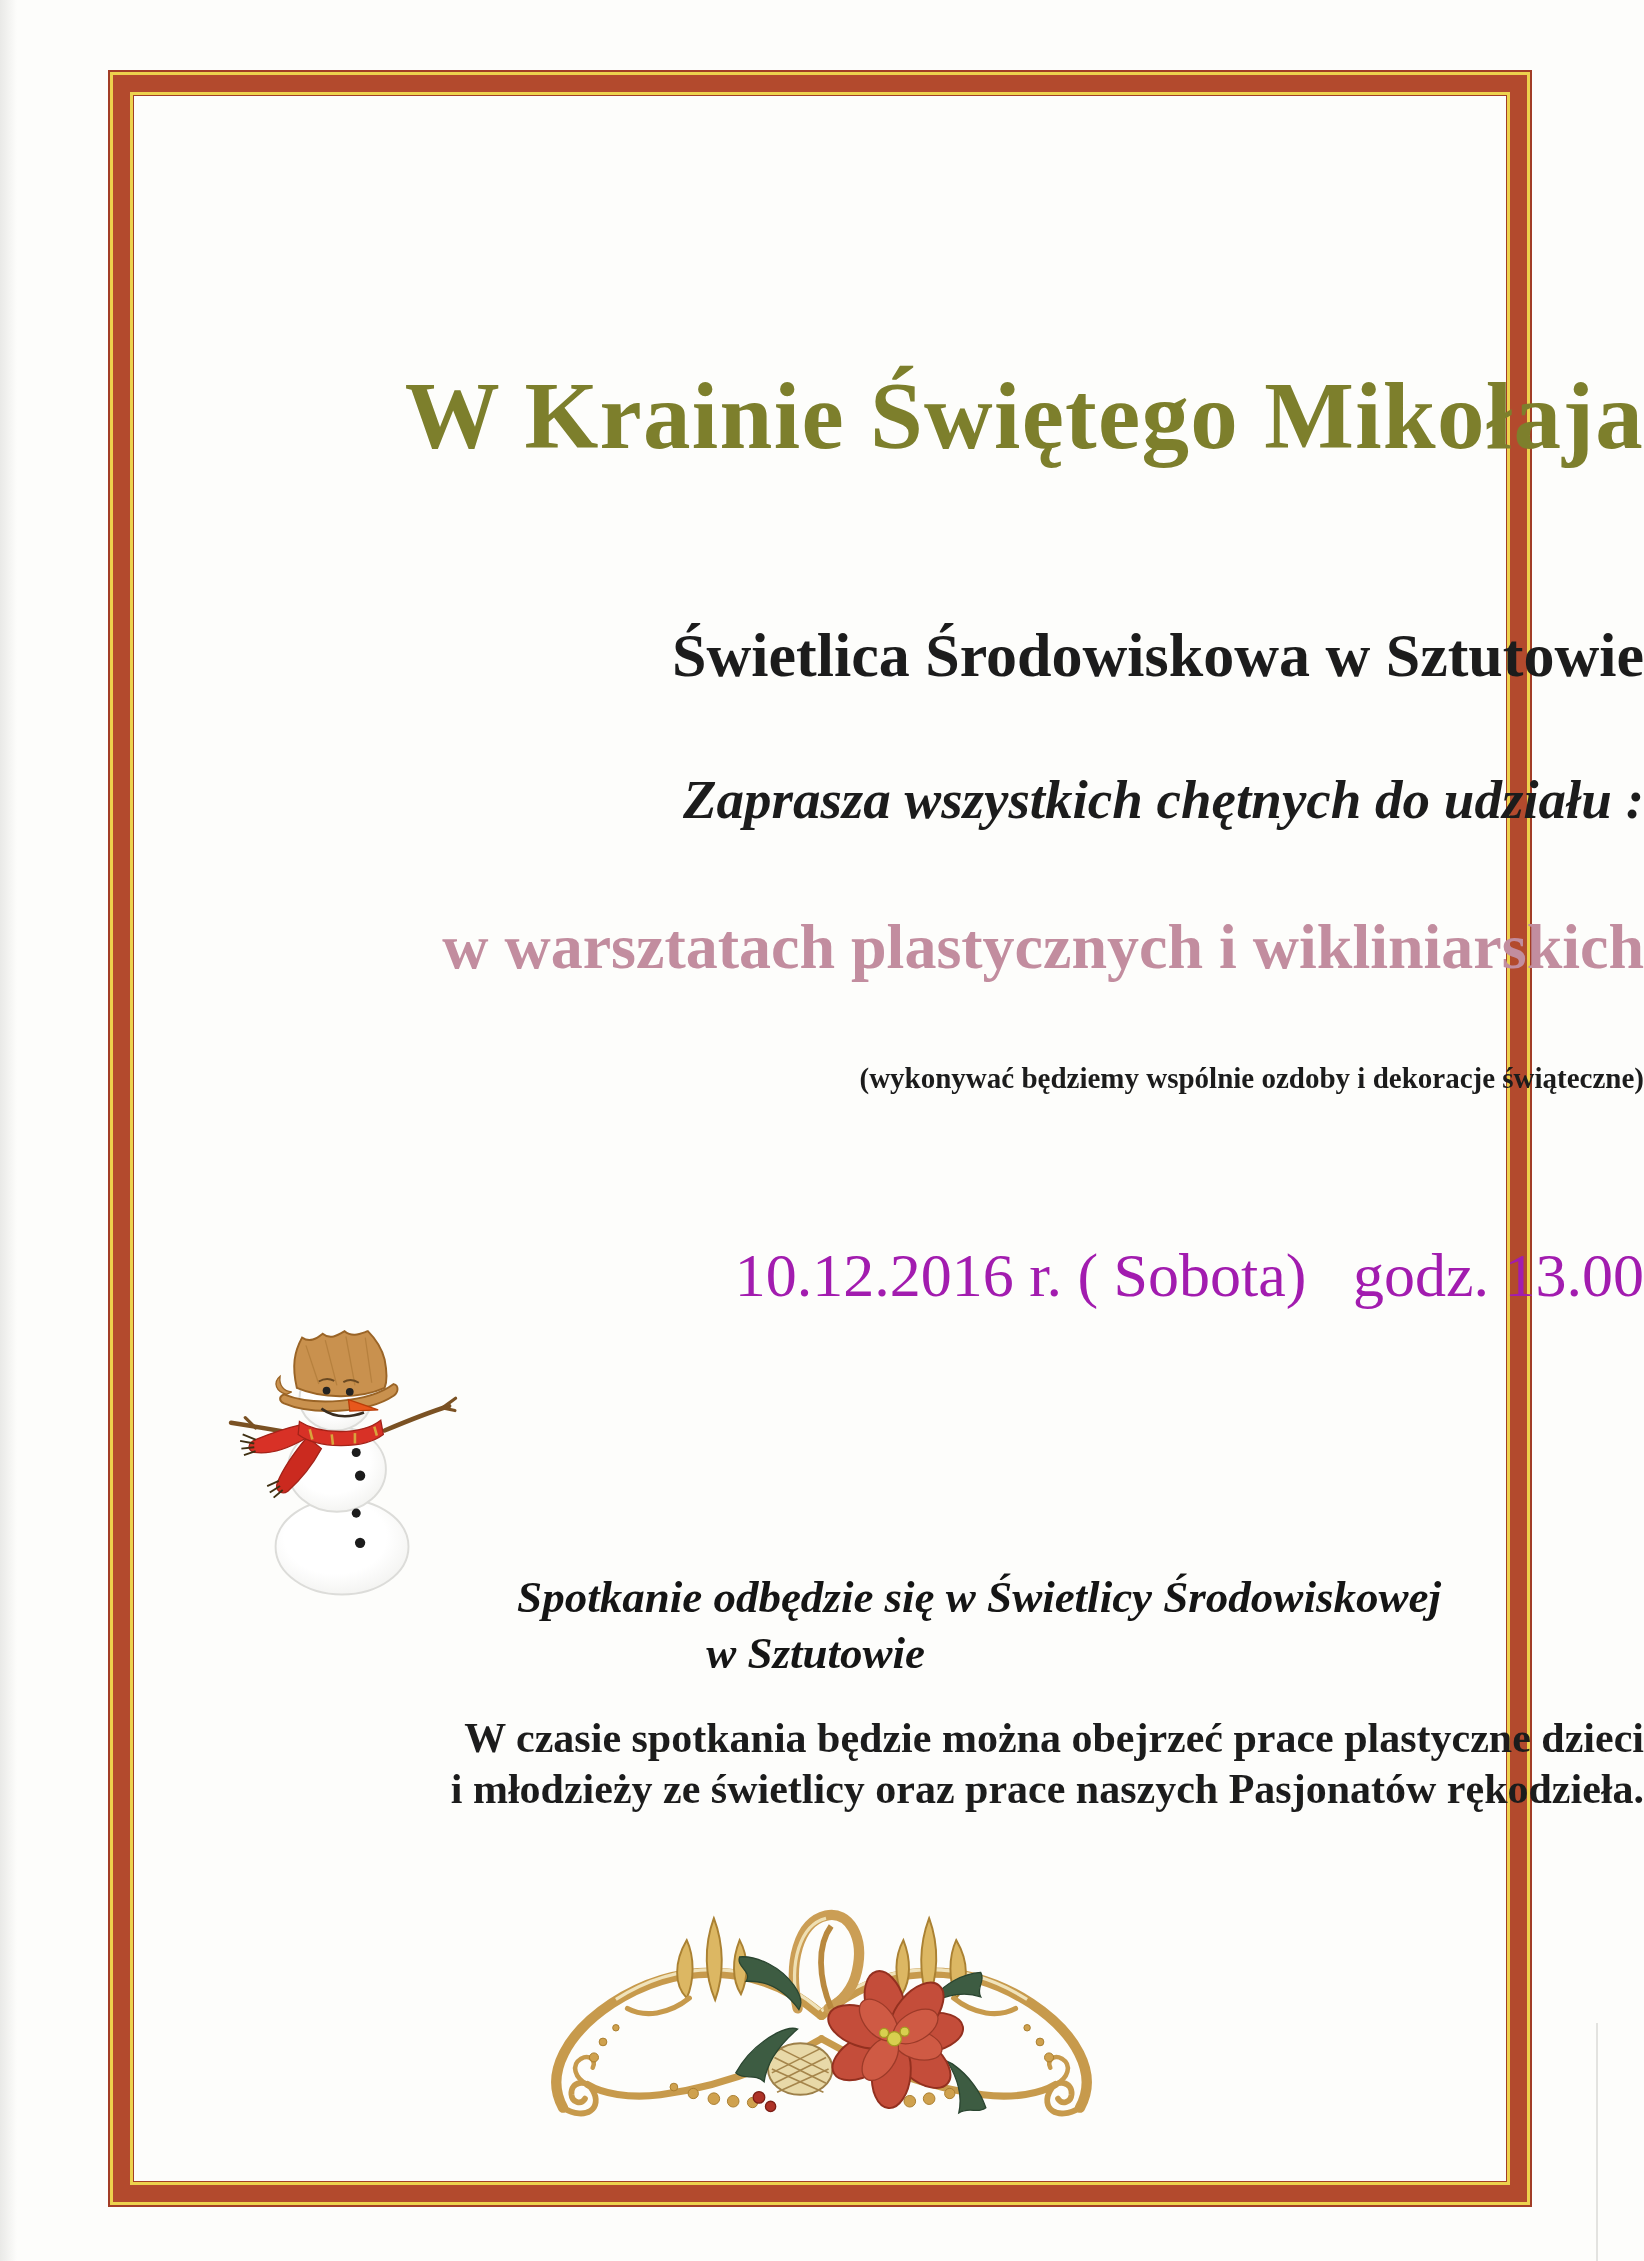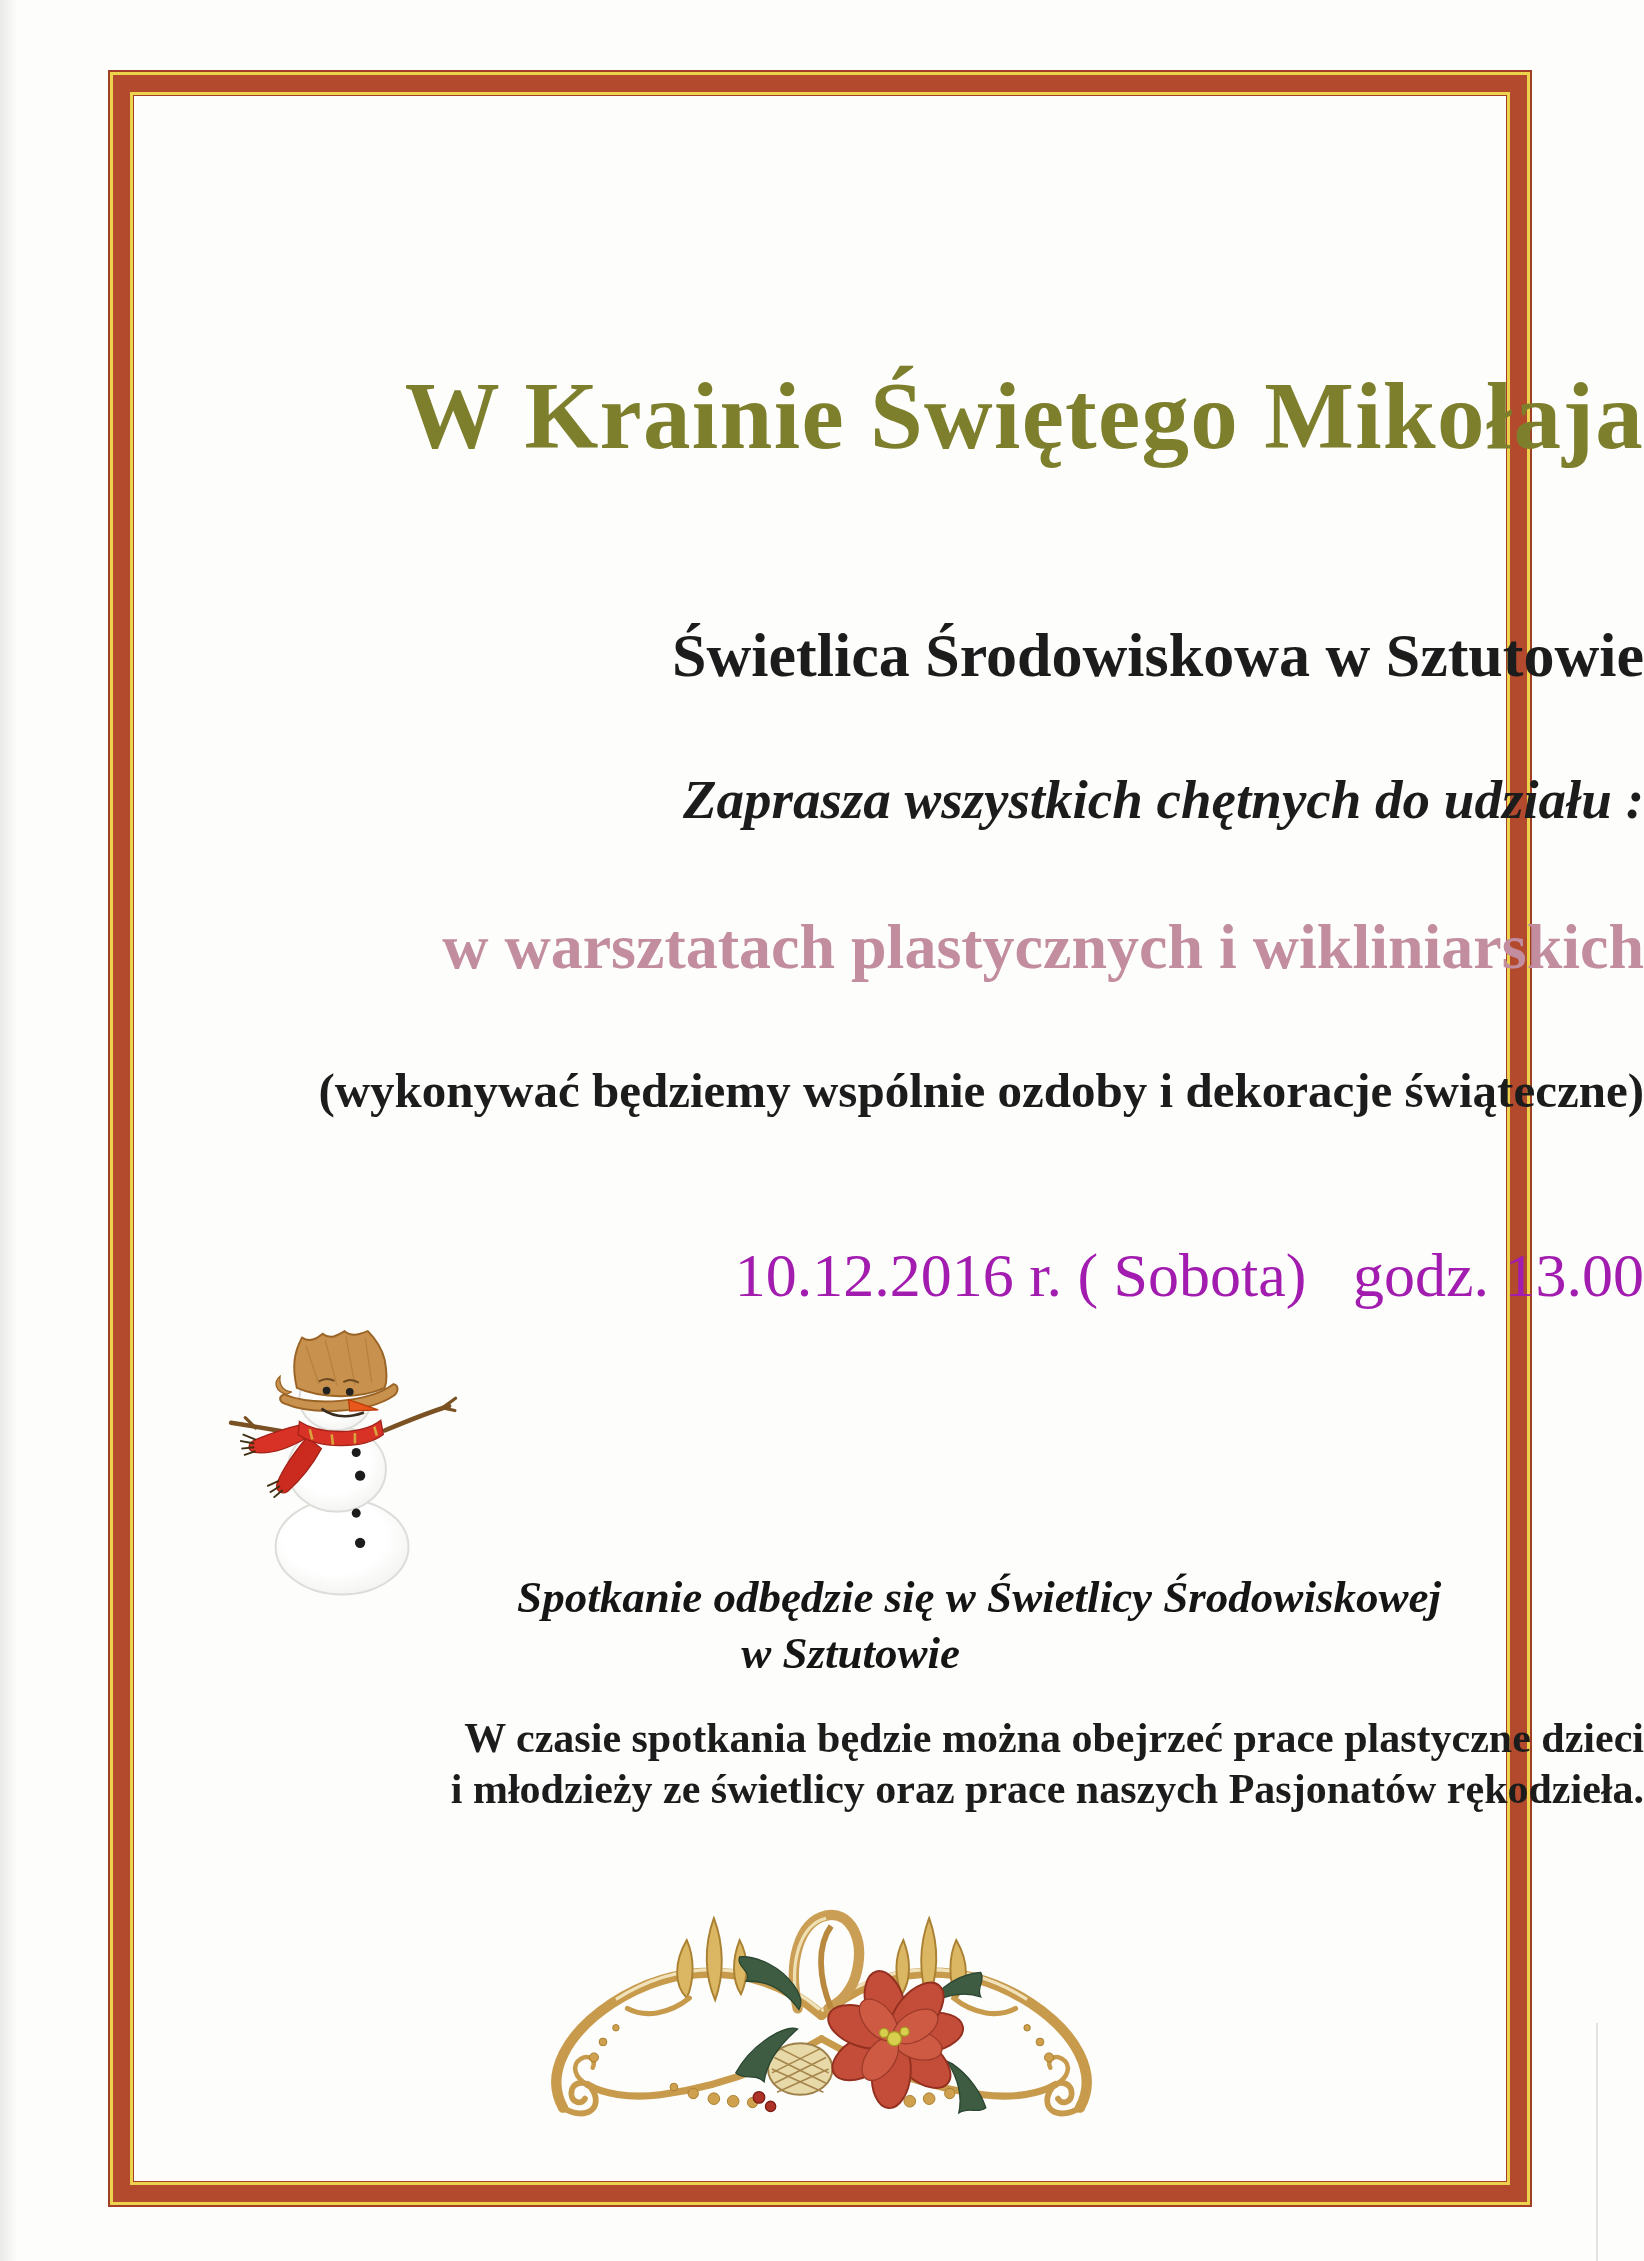--- a/index.html
+++ b/index.html
@@ -22,26 +22,26 @@
   .f-gold-outer{border:3.2px solid #edd24d;}
   .f-band{border:17.4px solid #b34a2d;}
   .f-gold-inner{border:3.2px solid #edd24d;}
   .f-line-inner{border:1.9px solid #a23d26;}
 
   .line{position:absolute;left:0;width:100%;text-align:right;white-space:pre;}
   .title{top:361px;font-size:95px;font-weight:bold;color:#7d7f2c;letter-spacing:1.3px;}
   .org{top:620px;font-size:62px;font-weight:bold;color:#1c1c1c;}
   .invite{top:768px;font-size:55px;font-weight:bold;font-style:italic;color:#1c1c1c;}
   .workshops{top:910px;font-size:64px;font-weight:bold;color:#c28d9f;}
-  .note{top:1062px;font-size:49px;font-weight:bold;color:#1c1c1c;}
+  .note{top:1062px;font-size:29px;font-weight:bold;color:#1c1c1c;}
   .date{top:1240px;font-size:62px;font-weight:normal;color:#a21caf;}
   .venue1{top:1571px;font-size:45px;font-weight:bold;font-style:italic;color:#151515;
     left:50%;width:auto;transform:translateX(calc(-50% + 157px));}
   .venue2{top:1627px;font-size:45px;font-weight:bold;font-style:italic;color:#151515;
-    left:50%;width:auto;transform:translateX(calc(-50% - 6.4px));margin-left:35px;}
+    left:50%;width:auto;transform:translateX(calc(-50% - 6.4px));}
   .footer1{top:1714px;font-size:42px;font-weight:bold;color:#1c1c1c;}
   .footer2{top:1765px;font-size:42px;font-weight:bold;color:#1c1c1c;}
 
   .snowman{position:absolute;left:222px;top:1326px;width:242px;height:271px;}
   .ornament{position:absolute;left:496px;top:1900px;width:651px;height:242px;}
 </style>
 </head>
 <body>
 
 <div class="page">

